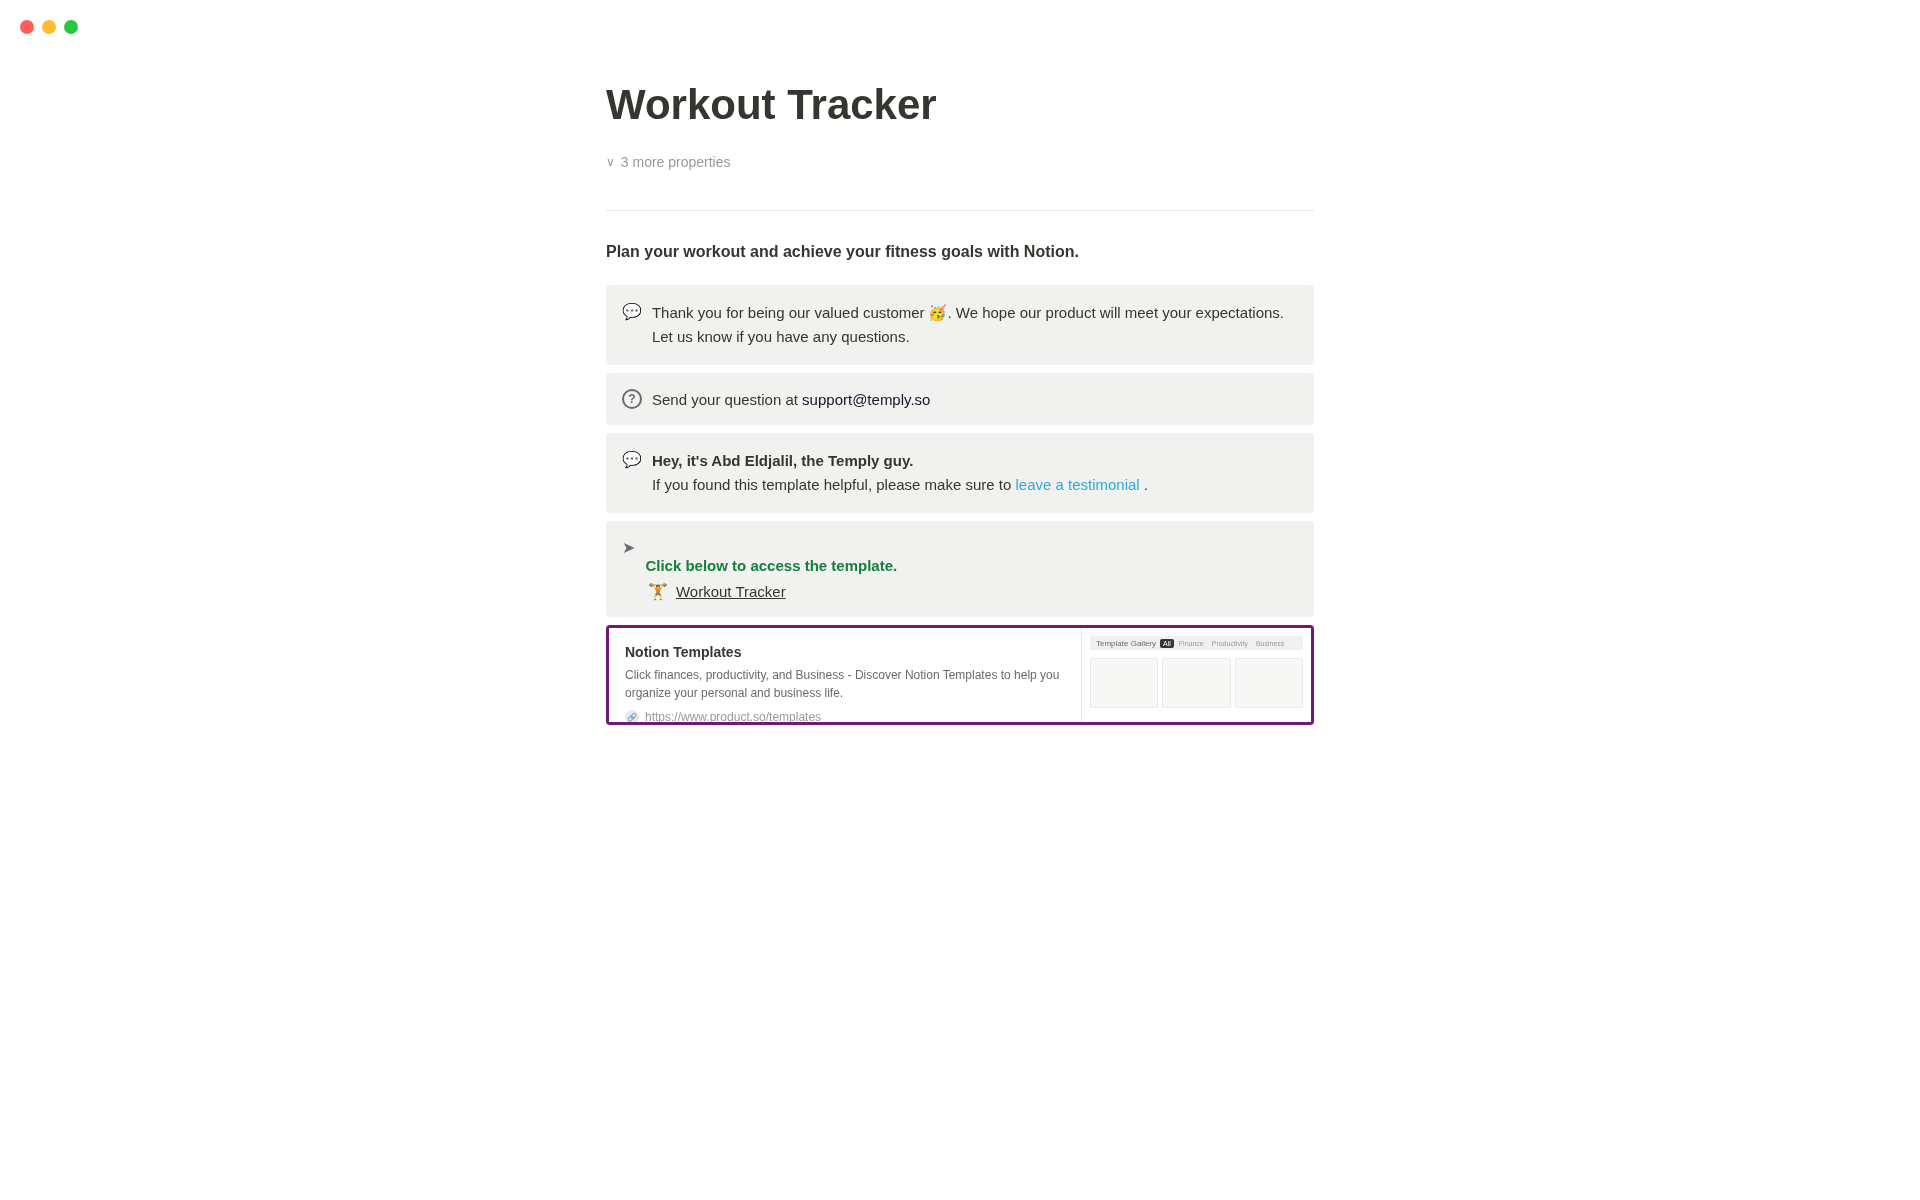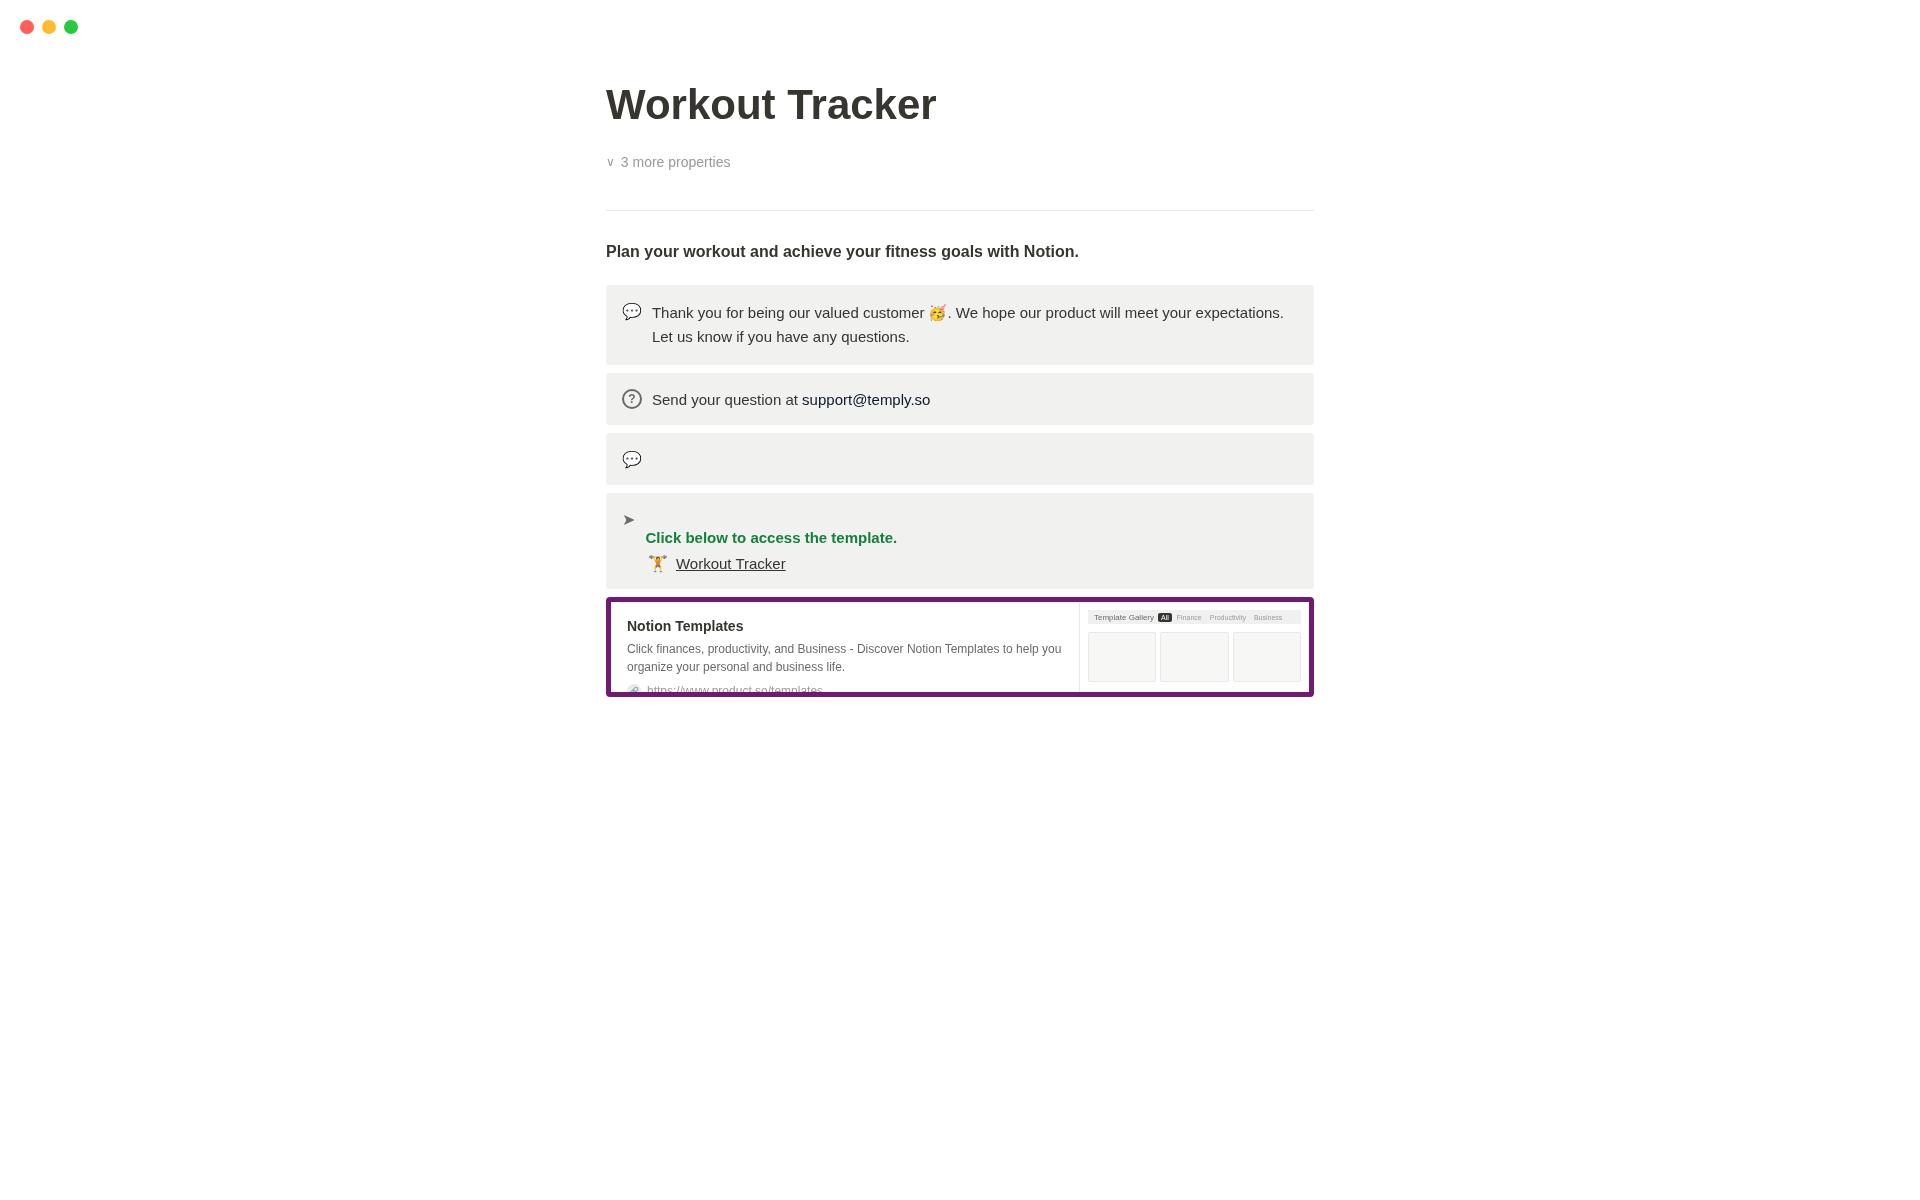--- a/index.html
+++ b/index.html
@@ -194,21 +194,21 @@
 
     .template-link-row a {
       font-size: 15px;
       color: #37352f;
       text-decoration: underline;
       font-weight: 500;
     }
 
     
     .preview-card {
-      border: 5px solid #701a75;
+      border: 3px solid #701a75;
       border-radius: 4px;
       margin-bottom: 12px;
       overflow: hidden;
       display: flex;
       height: 100px;
     }
 
     .preview-card-left {
       flex: 1;
       padding: 16px;
@@ -367,20 +367,28 @@
   <div class="send-question-row">
     <div class="q-icon">?</div>
     <span class="sq-text">
       <span>Send your question at</span>
       <a href="mailto:support@temply.so"> support@temply.so</a>
     </span>
   </div>
 
   <div class="callout">
     <span class="callout-icon">💬</span>
+    <div class="callout-text">
+      <strong>Hey, it's Abd Eldjalil, the Temply guy.</strong><br>
+      <span>
+        <span>If you found this template helpful, please make sure to </span>
+        <a href="#">leave a testimonial</a>
+        <span>.</span>
+      </span>
+    </div>
   </div>
 
   <div class="template-block">
     <div class="template-header">
       <span class="arrow-icon">➤</span>
       <span class="template-title-text">Click below to access the template.</span>
     </div>
     <div class="template-link-row">
       <span class="dumbbell-icon">🏋️</span>
       <a href="#">Workout Tracker</a>

